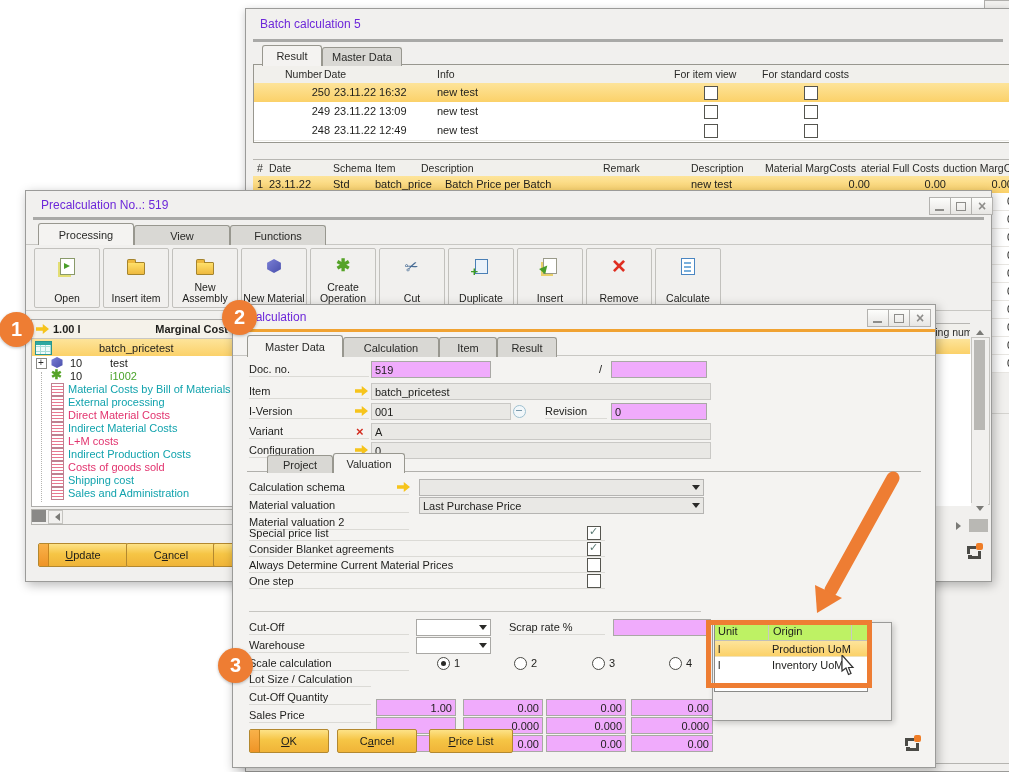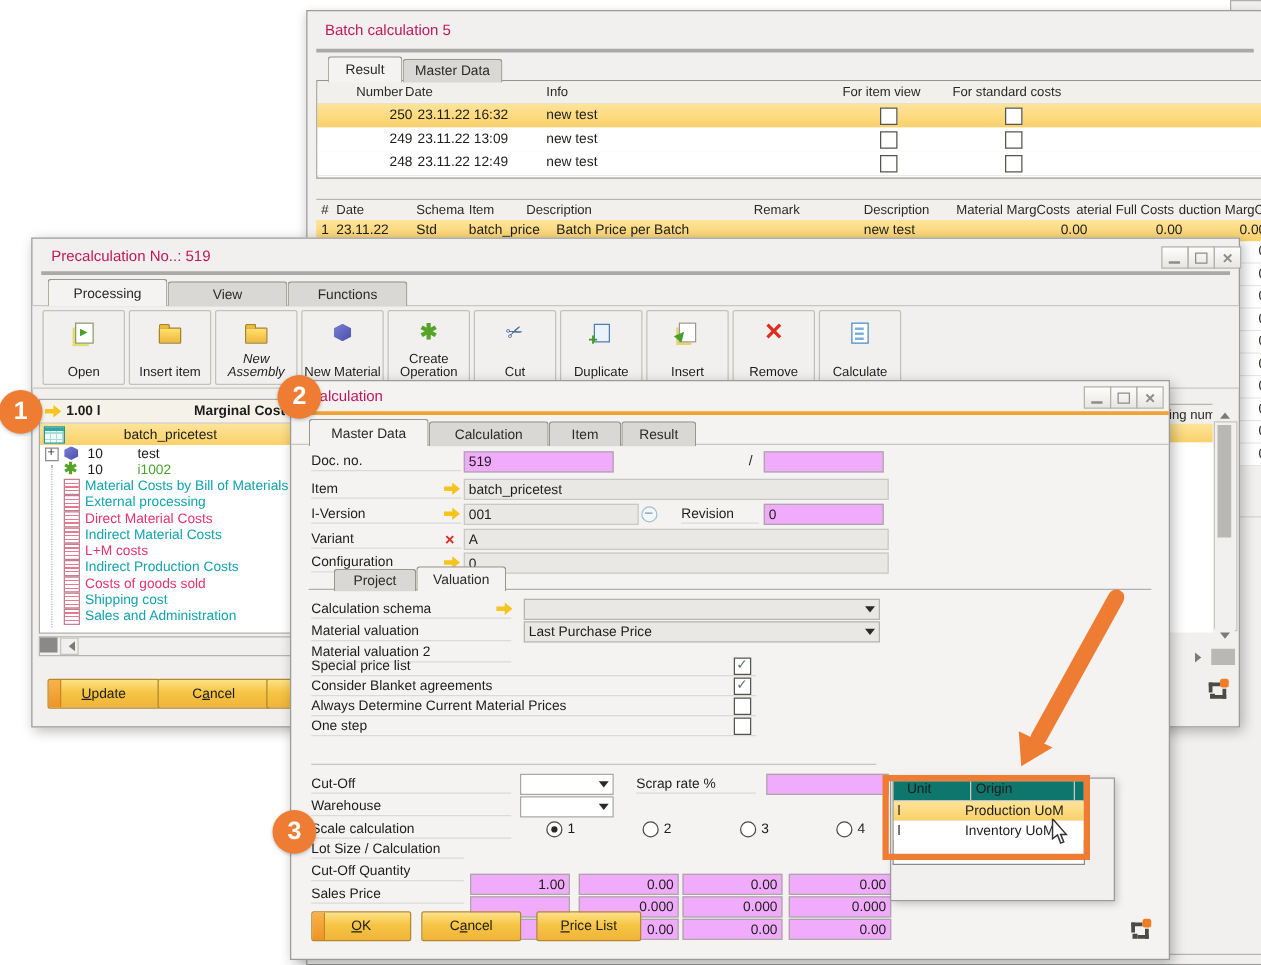--- a/index.html
+++ b/index.html
@@ -1,20 +1,20 @@
 <!DOCTYPE html>
 <html><head>
 <meta charset="utf-8">
 <style>
   html,body{margin:0;padding:0;background:#fff;}
   #stage{position:relative;width:1009px;height:772px;background:#fff;overflow:hidden;
          font-family:"Liberation Sans",sans-serif;font-size:11px;color:#1d1d1b;}
   .abs{position:absolute;}
   .win{position:absolute;background:#f1f0ee;border:1px solid #9b9b99;box-shadow:2px 3px 10px rgba(0,0,0,.28);}
-  .ttl{font-size:12px;color:#be185d;white-space:nowrap;}
+  .ttl{font-size:12px;color:#6d28d9;white-space:nowrap;}
   .band{position:absolute;background:#a9a9a7;}
   .tab{position:absolute;display:flex;align-items:center;justify-content:center;font-size:11px;
        border:1px solid #98978f;border-bottom:none;border-radius:3px 3px 0 0;background:#d9d8d4;color:#2a2a28;z-index:1;}
   .tab.active{background:#f4f3f1;z-index:2;}
   .lbl{position:absolute;height:15px;display:flex;align-items:center;white-space:nowrap;}
   .rowline{border-bottom:1px solid #dbdad6;}
   .fld{position:absolute;height:15px;display:flex;align-items:center;padding:0 3px;font-size:11px;overflow:hidden;}
   .fld.gray{background:#e9e8e5;border:1px solid #c9c8c5;}
   .fld.white{background:#f0abfc;border:1px solid #a9a8a5;}
   .fld.num{justify-content:flex-end;margin-top:28px;}
@@ -254,21 +254,21 @@
             <span class="i-open"></span>
           </span>
         <span class="tlabel">Open</span>
         </div>
       <div class="tbtn" style="left:77px;top:3px;">
         <span class="tico">
             <span class="i-folder"></span>
           </span>
         <span class="tlabel">Insert item</span>
         </div>
-      <div class="tbtn" style="left:146px;top:3px;font-style:italic;">
+      <div class="tbtn" style="left:146px;top:3px;">
         <span class="tico">
             <span class="i-folder"></span>
           </span>
         <span class="tlabel">New Assembly</span>
         </div>
       <div class="tbtn" style="left:215px;top:3px;">
         <span class="tico">
             <span class="i-hex"></span>
           </span>
         <span class="tlabel">New Material</span>
@@ -552,21 +552,21 @@
     <div class="i-beas" style="left:672px;top:430px;">
       <span class="c1"></span>
         <span class="c2"></span>
         <span class="c3"></span>
         <span class="c4"></span>
       </div>
   </div>
 
   <div class="abs" style="left:712px;top:622px;width:178px;height:97px;background:#f1f0ee;border:1px solid #9a9a98;z-index:40;box-shadow:2px 2px 6px rgba(0,0,0,.2);">
     <div class="abs" style="left:1px;top:1px;width:152px;height:66px;background:#fff;border:1px solid #8a8a88;">
-      <div style="position:relative;height:15px;background:#0f766e;border-bottom:1px solid #c0bfbb;display:flex;justify-content:center;">
+      <div style="position:relative;height:15px;background:#bef264;border-bottom:1px solid #c0bfbb;display:flex;">
         <span style="width:50px;padding-left:3px;border-right:1px solid #c9c8c4;">Unit</span>
         <span style="width:78px;padding-left:4px;border-right:1px solid #c9c8c4;">Origin</span>
       </div>
       <div style="position:relative;height:15px;display:flex;align-items:center;border-bottom:1px solid #f0e2ba;background:linear-gradient(#fde49a,#fbd169);">
         <span style="width:50px;padding-left:3px;">l</span>
         <span style="width:94px;padding-left:4px;">Production UoM</span>
       </div>
       <div style="position:relative;height:15px;display:flex;align-items:center;background:#fff;">
         <span style="width:50px;padding-left:3px;">l</span>
         <span style="width:94px;padding-left:4px;">Inventory UoM</span>

